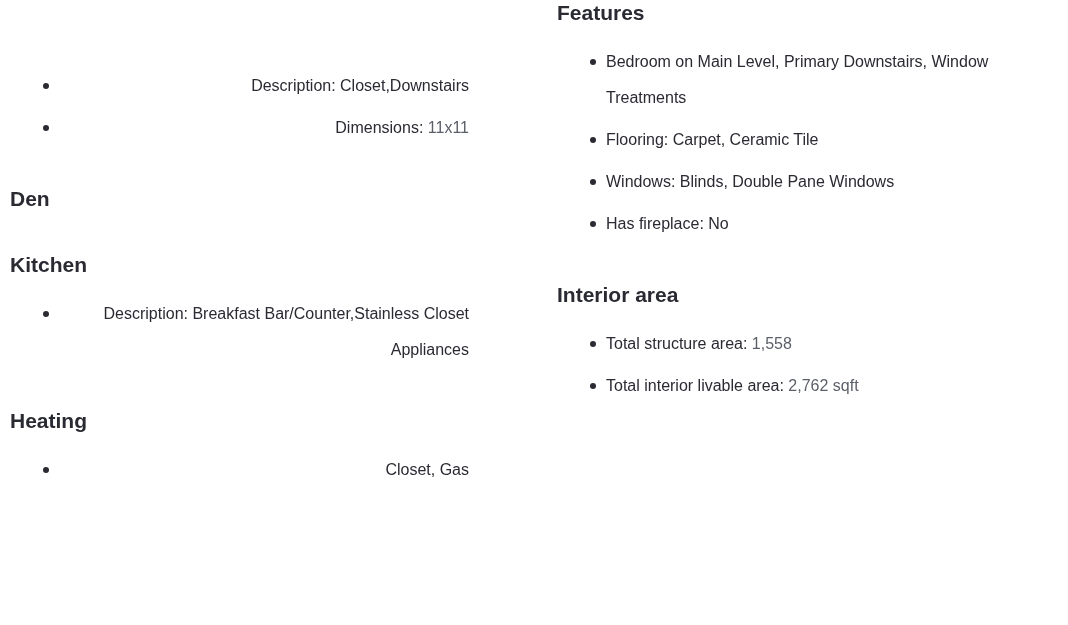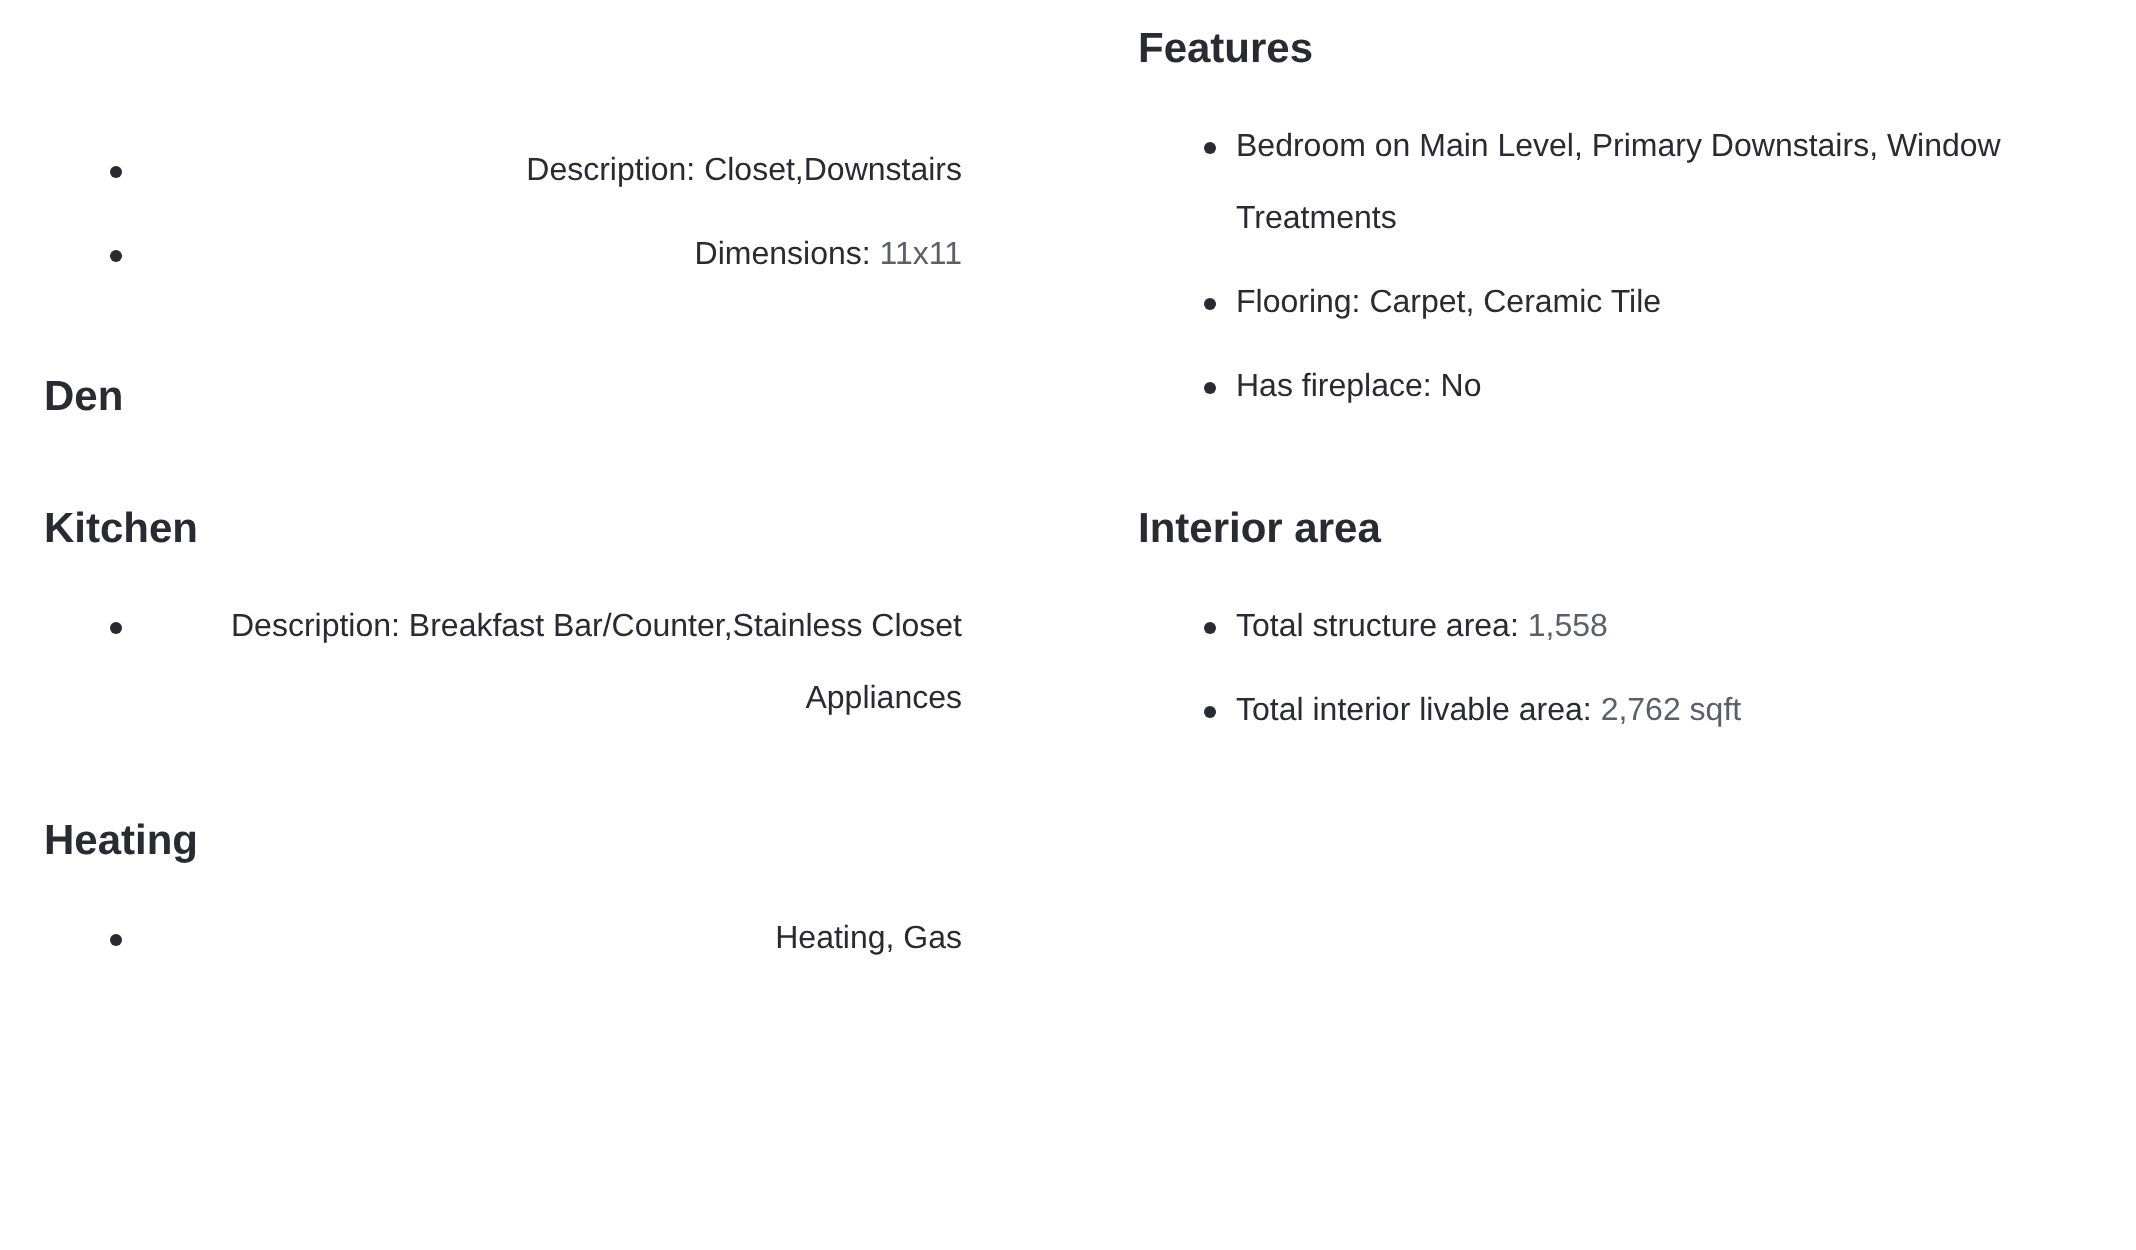--- a/index.html
+++ b/index.html
@@ -30,21 +30,21 @@
     flex: 0 0 auto;
   }
   .col-left {
     width: 547px;
     padding: 50px 0 0 10px;
   }
   .col-right {
     width: 521px;
     padding: 0 0 0 10px;
   }
-  .facts-section { margin: 12px; }
+  .facts-section { margin: 0; }
   .facts-section + .facts-section { margin-top: 40px; }
   .section-title {
     margin: 0;
     font-size: 21px;
     line-height: 26px;
     font-weight: 700;
     color: var(--heading);
   }
   .section-list {
     list-style: none;
@@ -88,30 +88,31 @@
       </section>
       <section class="facts-section">
         <h3 class="section-title">Kitchen</h3>
         <ul class="section-list">
           <li><span class="seg">Description: Breakfast Bar/Counter,Stainless Closet Appliances</span></li>
         </ul>
       </section>
       <section class="facts-section">
         <h3 class="section-title">Heating</h3>
         <ul class="section-list">
-          <li><span class="seg">Heating, Gas</span></li>
+          <li><span class="seg">Closet, Gas</span></li>
         </ul>
       </section>
     </div>
   <div class="col col-right">
       <section class="facts-section">
         <h3 class="section-title">Features</h3>
         <ul class="section-list">
           <li><span class="seg">Bedroom on Main Level, Primary Downstairs, Window Treatments</span></li>
           <li><span class="seg">Flooring: Carpet, Ceramic Tile</span></li>
+          <li><span class="seg">Windows: Blinds, Double Pane Windows</span></li>
           <li><span class="seg">Has fireplace: No</span></li>
         </ul>
       </section>
       <section class="facts-section">
         <h3 class="section-title">Interior area</h3>
         <ul class="section-list">
           <li><span class="seg">Total structure area: </span><span class="seg muted">1,558</span></li>
           <li><span class="seg">Total interior livable area: </span><span class="seg muted">2,762 sqft</span></li>
         </ul>
       </section>

